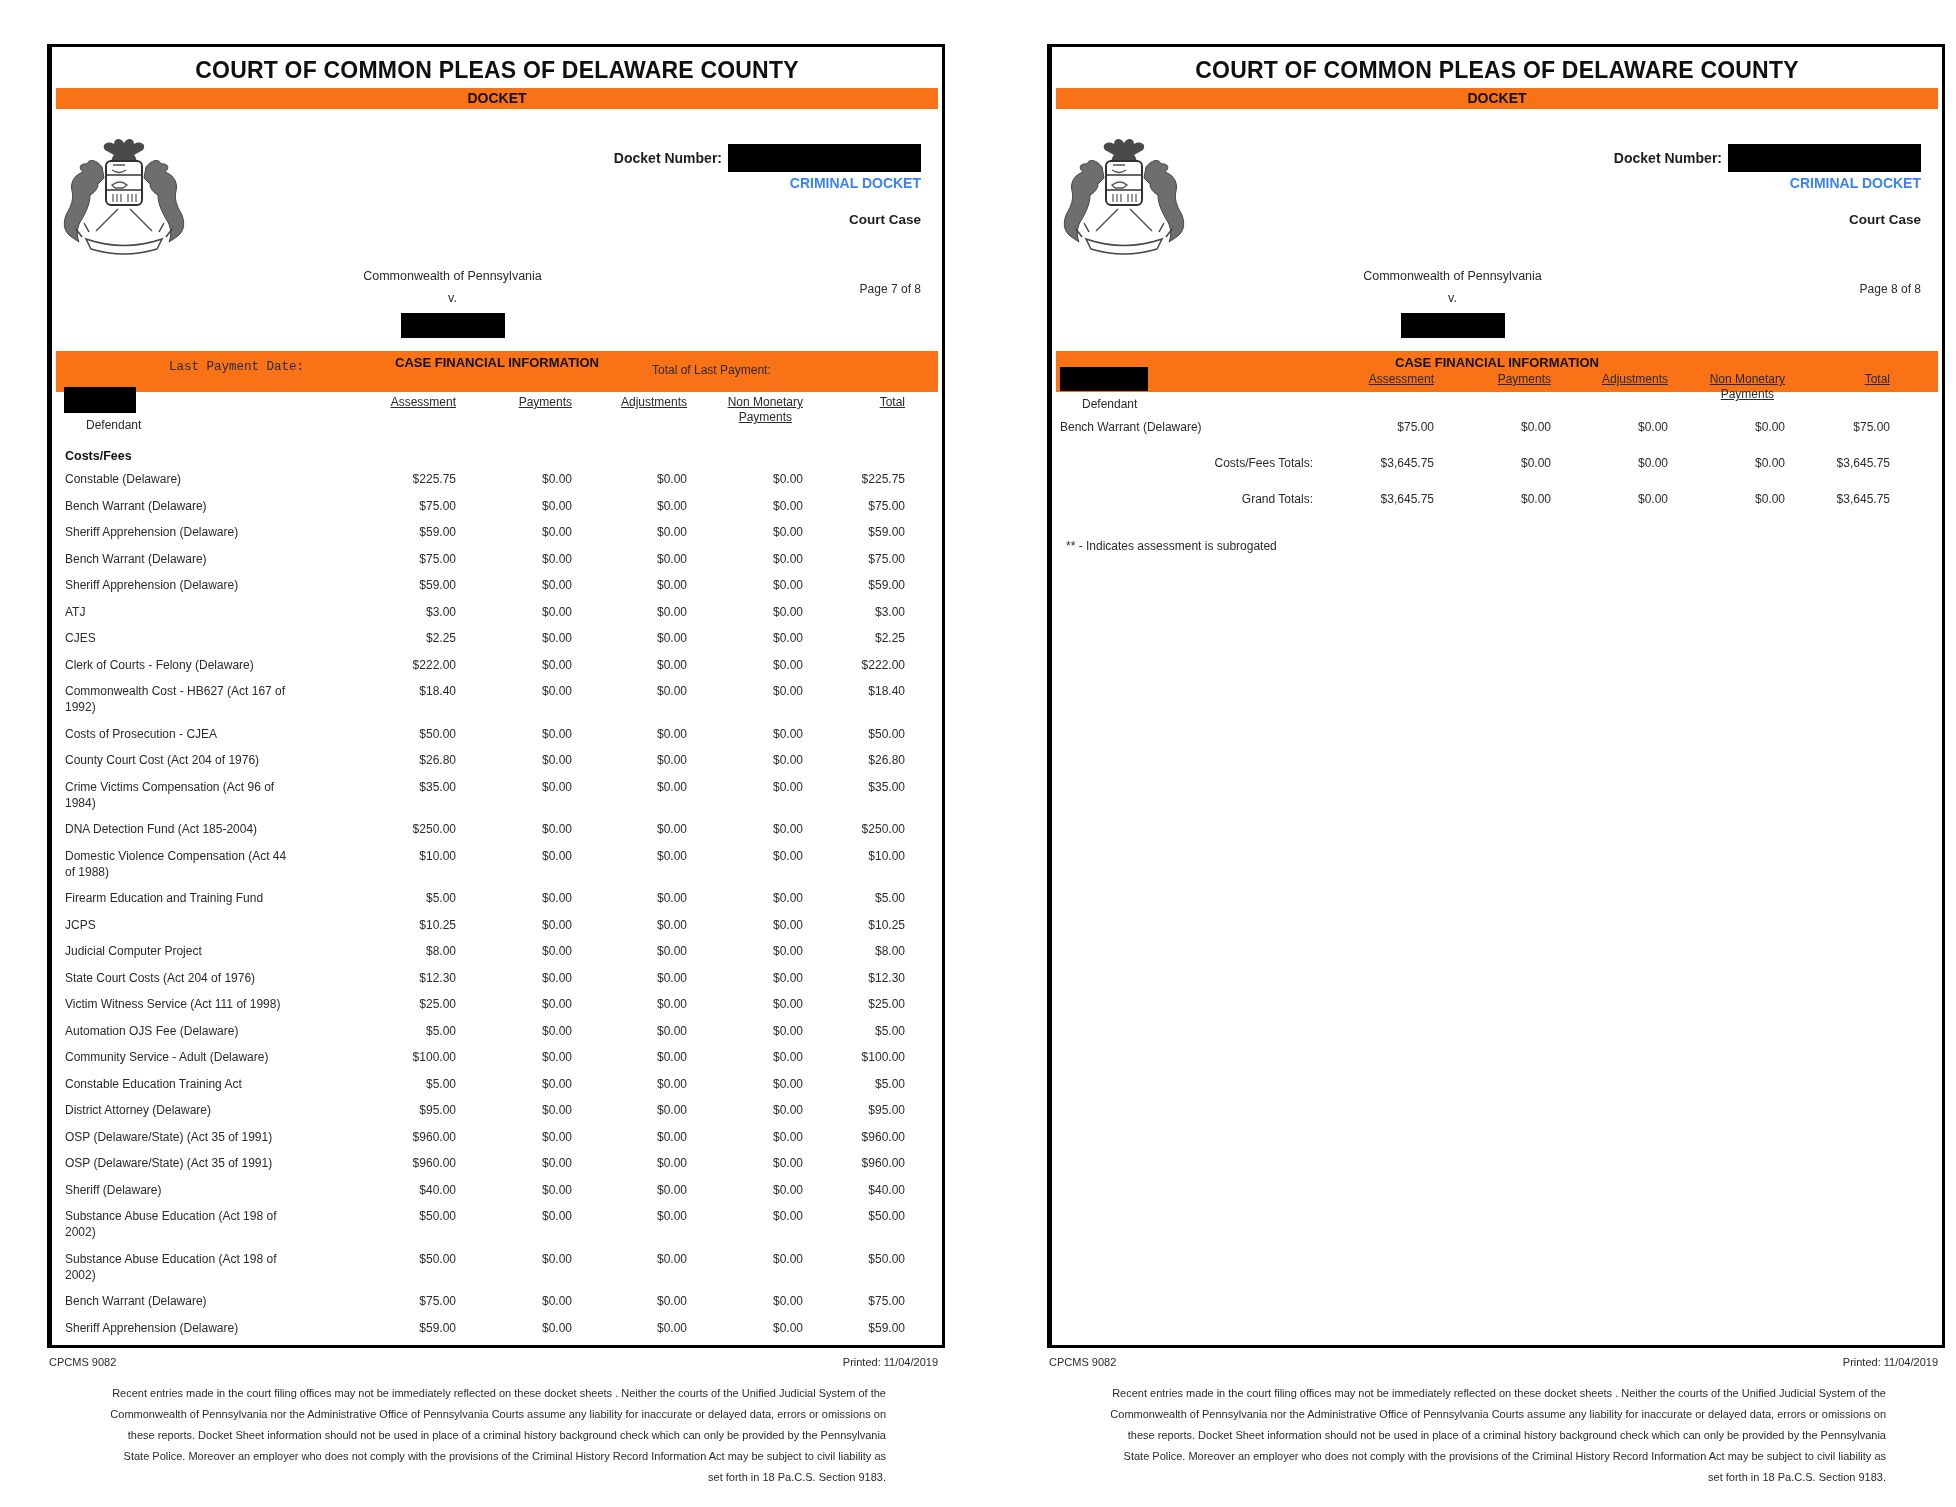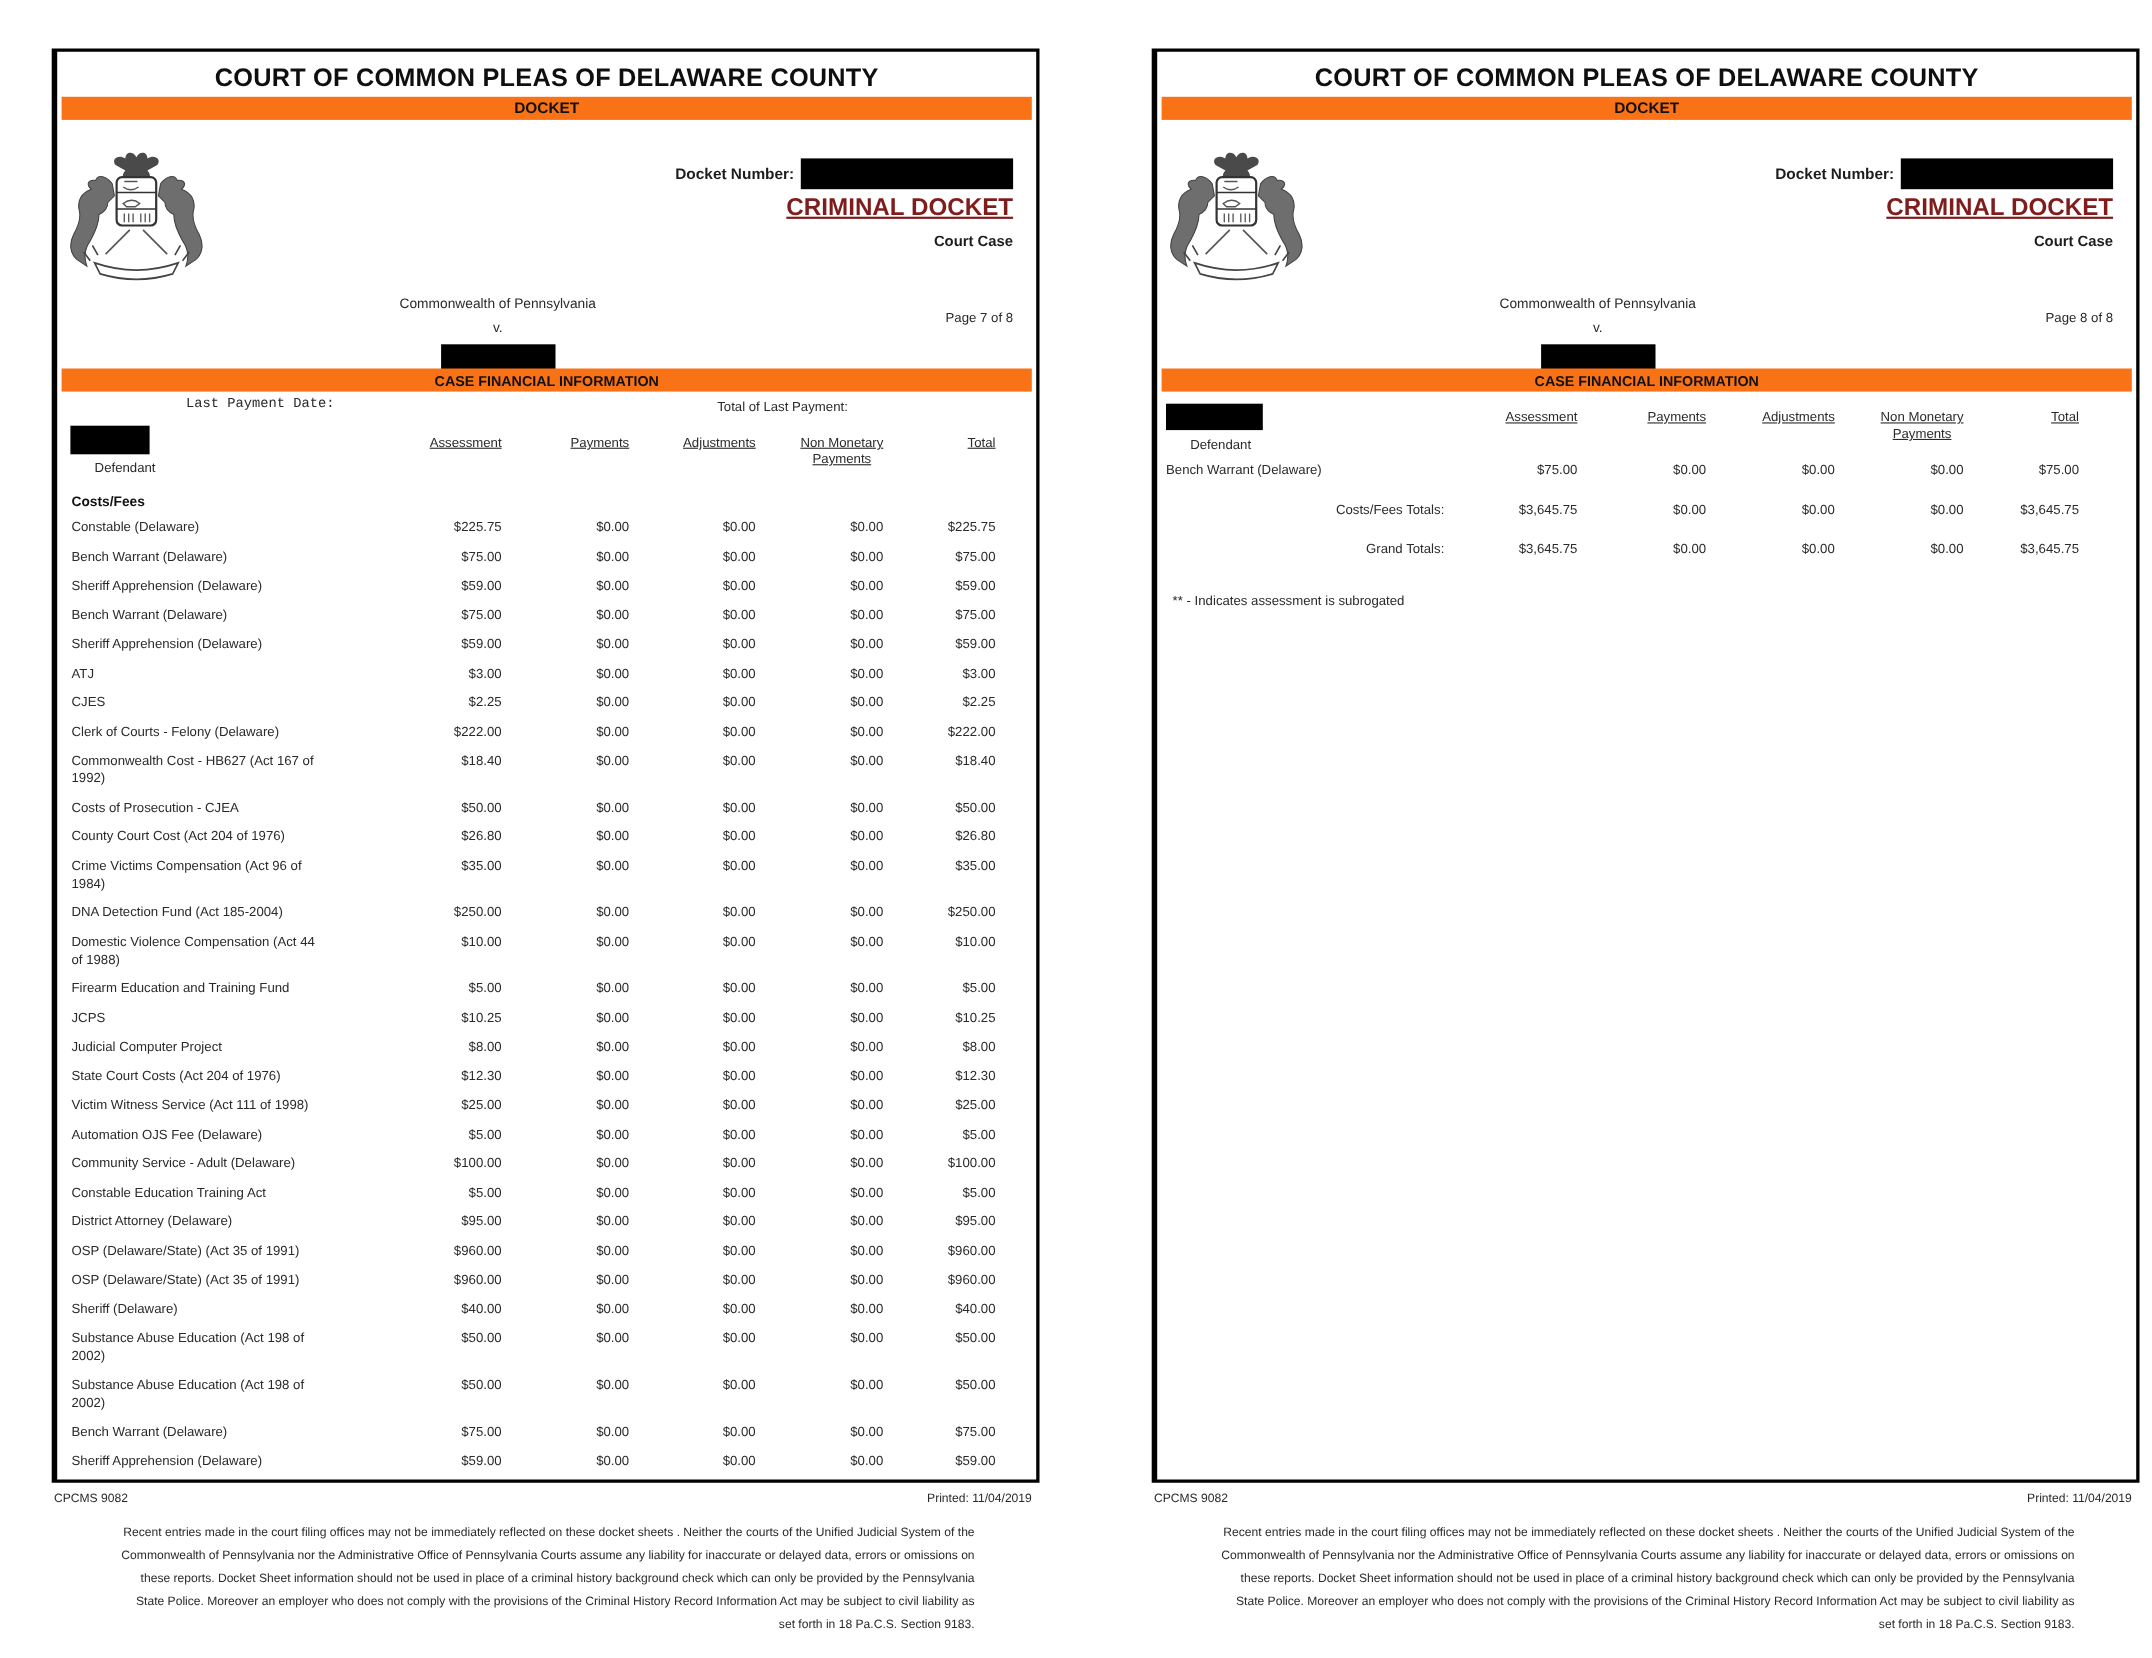--- a/index.html
+++ b/index.html
@@ -2,27 +2,27 @@
 <html><head>
 <meta charset="utf-8">
 <style>
   html,body{margin:0;padding:0;background:#fff;}
   #canvas{position:relative;width:1956px;height:1507px;background:#fff;font-family:"Liberation Sans",sans-serif;color:#1d1d1d;overflow:hidden;}
   .page{position:absolute;top:44px;width:898px;height:1304px;background:#fff;border:3px solid #000;border-left-width:5px;box-sizing:border-box;}
   .p7{left:47px;} .p8{left:1047px;}
   .court-title{position:absolute;top:10px;left:0;right:0;text-align:center;font-size:23px;font-weight:bold;color:#0f0f0f;letter-spacing:.2px;}
   .band{position:absolute;left:4px;right:4px;background:#f97316;text-align:center;font-weight:bold;color:#111;}
   .band-docket{top:41px;height:21px;font-size:14px;line-height:21px;}
-  .band-cfi{top:288px;height:21px;font-size:13px;line-height:23px;text-align:center;}
+  .band-cfi{top:304px;height:41px;font-size:13px;line-height:23px;text-align:center;}
   .coat{position:absolute;left:10px;top:86px;width:124px;height:124px;}
   .docket-line{position:absolute;top:97px;right:21px;display:flex;align-items:center;gap:6px;}
   .docket-line .lbl{font-size:14px;font-weight:bold;}
   .redact{background:#000;display:inline-block;}
   .box-docket{width:193px;height:28px;}
-  .criminal-docket{position:absolute;top:128px;right:21px;font-size:22px;font-weight:bold;color:#7f1d1d;text-decoration:underline;}
+  .criminal-docket{position:absolute;top:128px;right:21px;font-size:14px;font-weight:bold;color:#3b82f6;}
   .court-case{position:absolute;top:165px;right:21px;font-size:13.5px;font-weight:bold;}
   .page-num{position:absolute;top:235px;right:21px;font-size:12px;color:#2a2a2a;}
   .caption{position:absolute;top:222px;left:0;width:801px;text-align:center;font-size:12.5px;color:#2a2a2a;}
   .caption .v{margin-top:8px;}
   .box-caption{width:104px;height:25px;margin:8px auto 0;display:block;}
   .lpd-label{position:absolute;top:313px;left:117px;font-size:12.5px;color:#2a2a2a;font-family:Liberation Mono, monospace;}
   .tolp-label{position:absolute;top:316px;left:600px;font-size:12px;color:#2a2a2a;}
   .grid7{display:grid;grid-template-columns:240px 151px 116px 115px 116px 102px;}
   .grid8{display:grid;grid-template-columns:265px 109px 117px 117px 117px 105px;}
   .money{text-align:right;}

